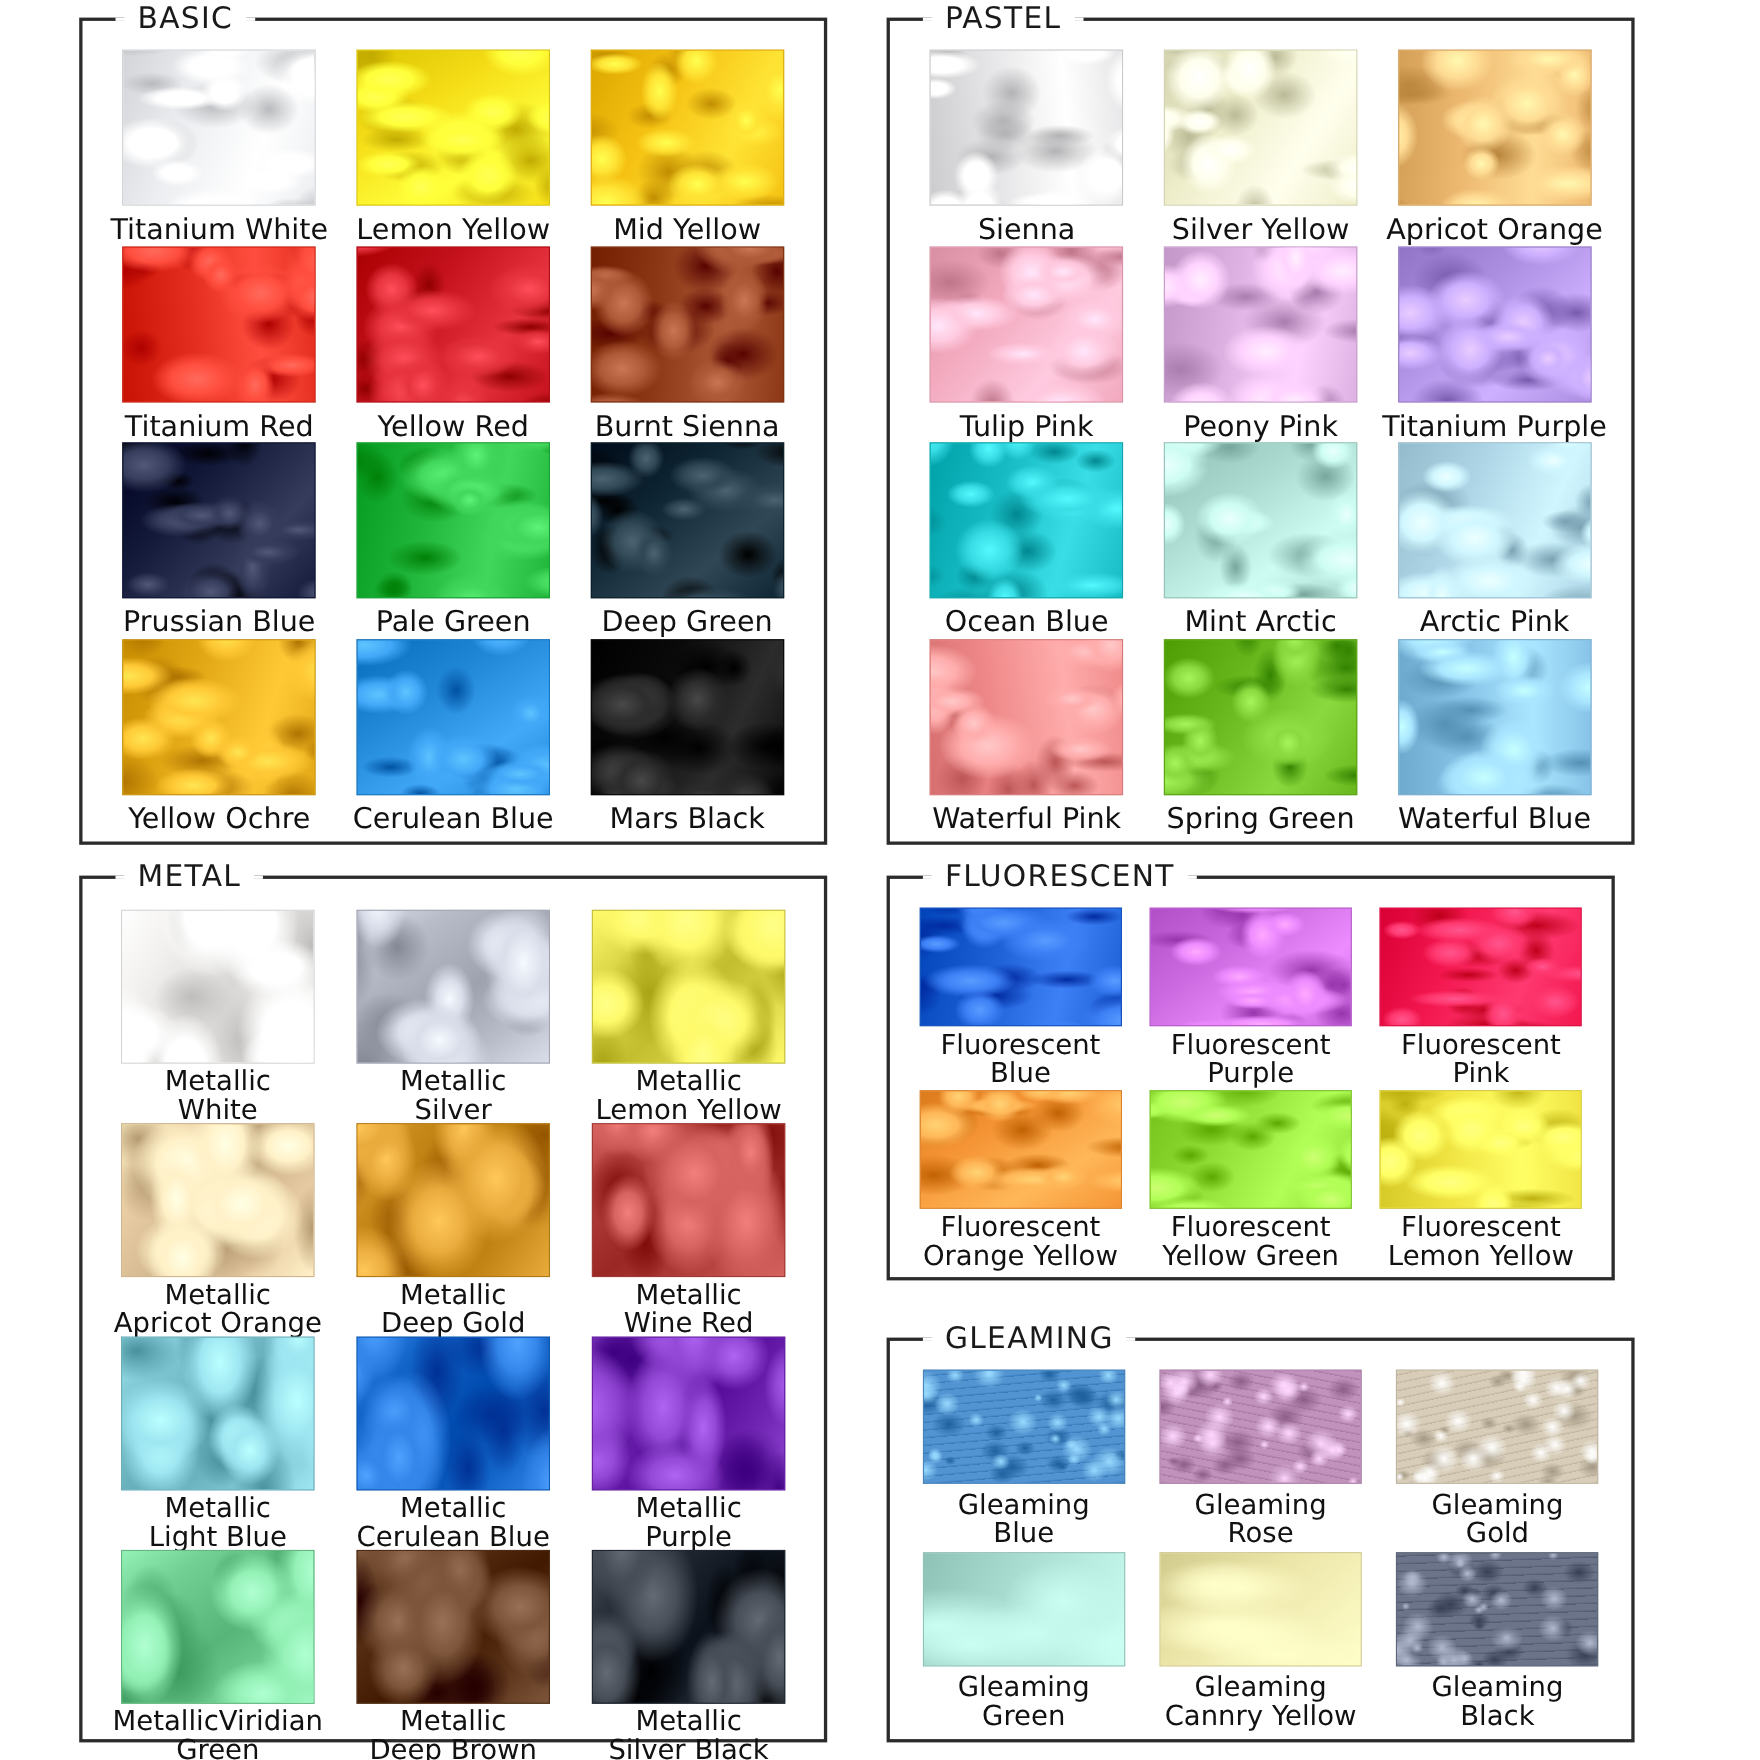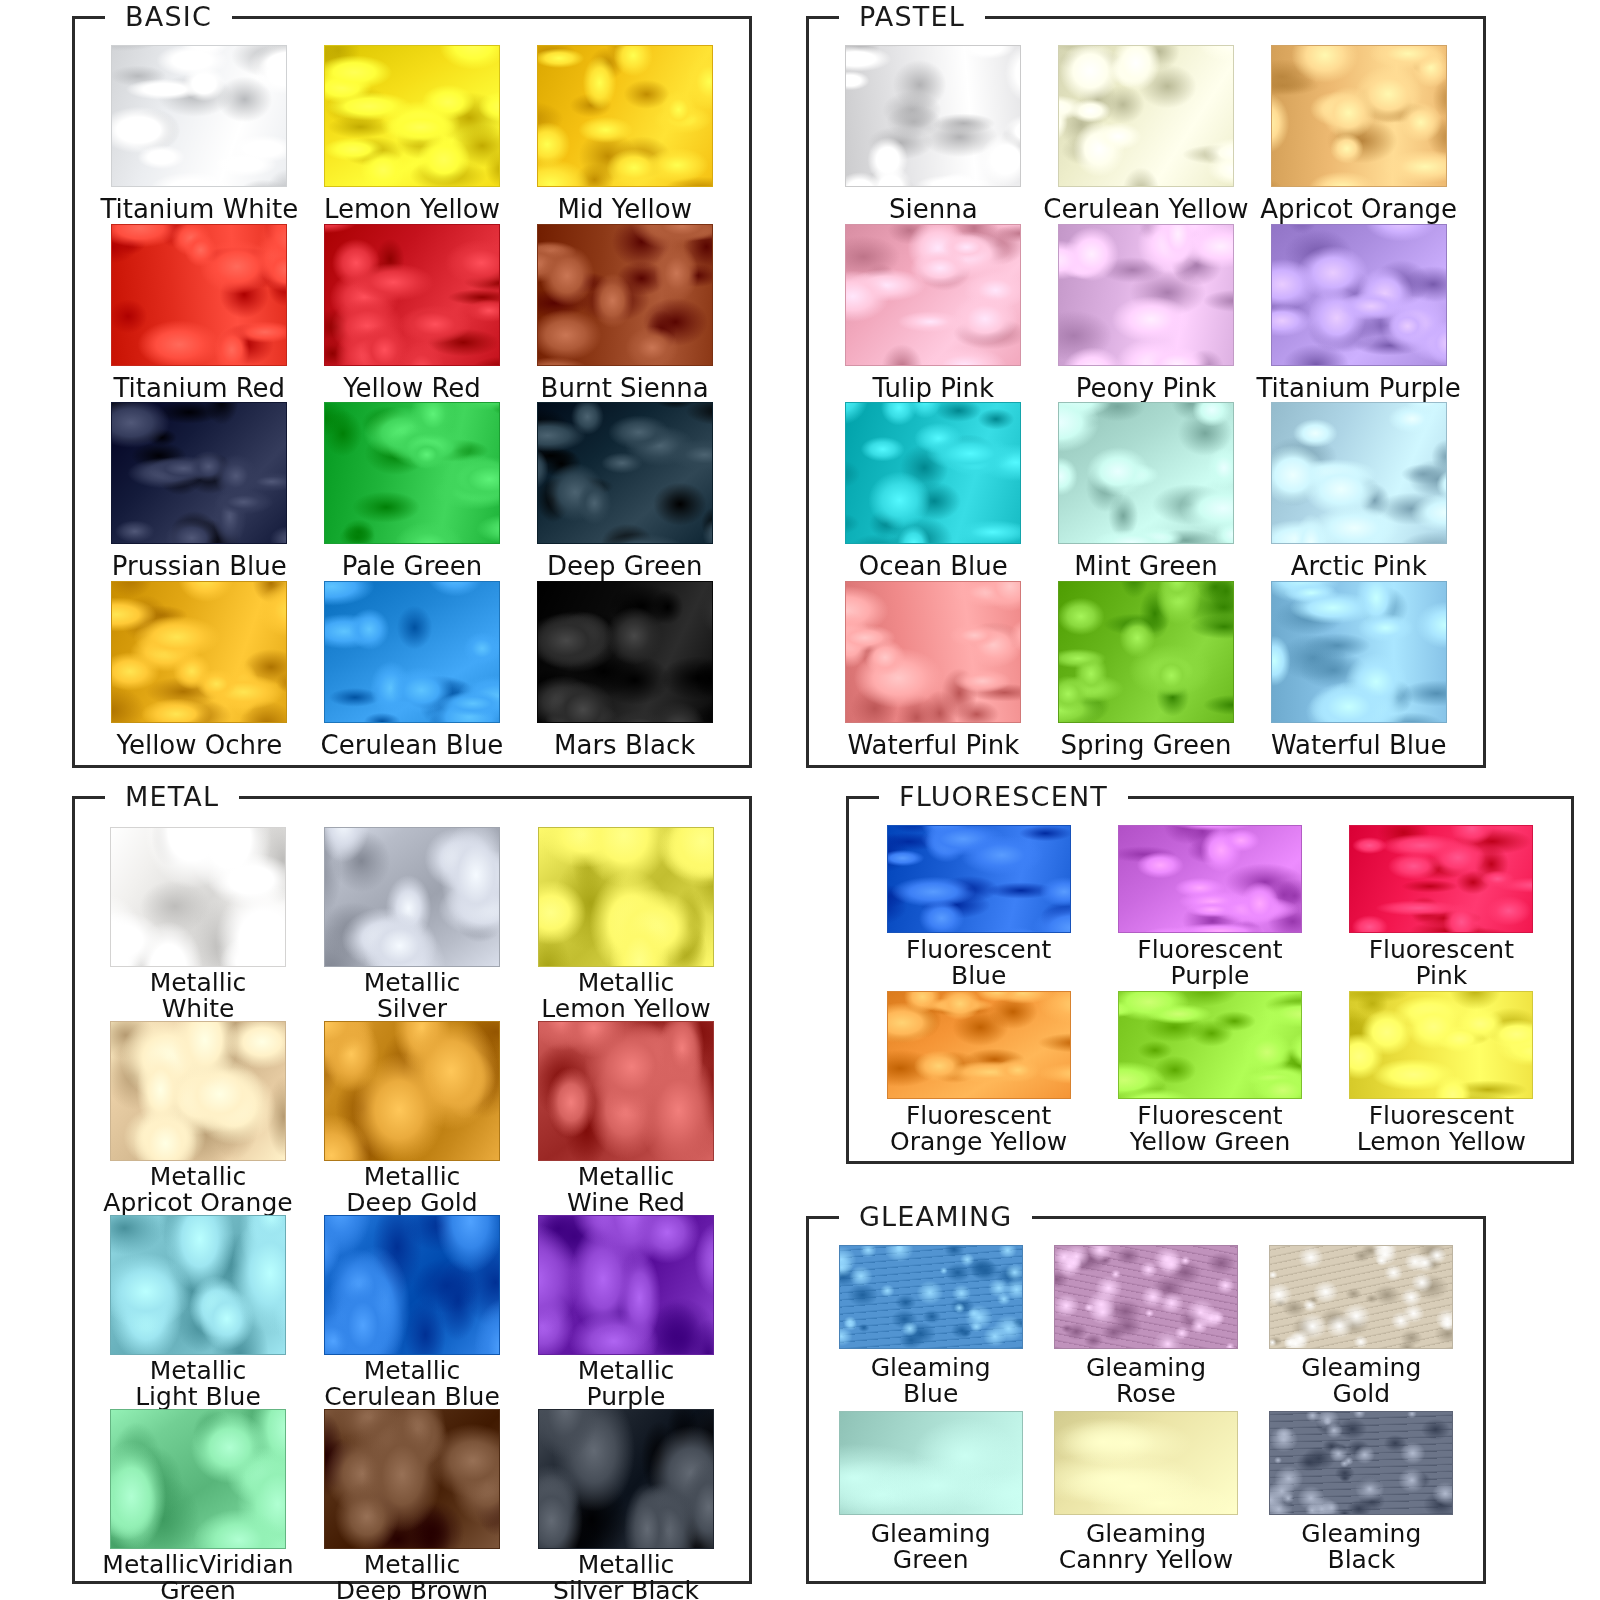--- a/index.html
+++ b/index.html
@@ -90,21 +90,21 @@
   #sec-metal{left:72px;top:796px;width:680px;height:788px;}
   #sec-metal .grid{
     grid-template-columns:repeat(3,1fr);
     grid-template-rows:repeat(4,1fr);
     padding:28px 16px 4px 16px;
   }
   #sec-metal .swatch{width:176px;height:140px;}
   #sec-metal .label{font-size:25px;margin-top:3px;}
 
   
-  #sec-fluo{left:846px;top:796px;width:728px;height:368px;}
+  #sec-fluo{left:806px;top:796px;width:662px;height:368px;}
   #sec-fluo .grid{
     grid-template-columns:repeat(3,1fr);
     grid-template-rows:repeat(2,1fr);
     padding:26px 14px 4px 14px;
   }
   #sec-fluo .swatch{width:184px;height:108px;}
   #sec-fluo .label{font-size:25px;margin-top:4px;}
 
   
   #sec-gleam{left:806px;top:1216px;width:680px;height:368px;}
@@ -207,21 +207,21 @@
         <div class="cell">
           <div class="swatch" style="background: rgb(230, 230, 232);">
             <div class="tex" style="background: radial-gradient(16.6% 23% at 25.6% 102.1%, rgb(255, 255, 255) 0%, rgb(255, 255, 255) 42%, transparent 76%), radial-gradient(16.9% 13.2% at 64.7% 100.3%, rgb(255, 255, 255) 0%, rgb(255, 255, 255) 42%, transparent 76%), radial-gradient(14.7% 9.1% at 2.4% 24.7%, rgb(255, 255, 255) 0%, rgb(255, 255, 255) 42%, transparent 76%), radial-gradient(15.3% 21.4% at 23.9% 81.4%, rgb(255, 255, 255) 0%, rgb(255, 255, 255) 42%, transparent 76%), radial-gradient(28.4% 9.2% at 61.6% 99%, rgb(255, 255, 255) 0%, rgb(255, 255, 255) 42%, transparent 76%), radial-gradient(21% 10.7% at 80.9% 1.3%, rgb(255, 255, 255) 0%, rgb(255, 255, 255) 42%, transparent 76%), radial-gradient(18.1% 27.9% at 105.2% 19.3%, rgb(255, 255, 255) 0%, rgb(255, 255, 255) 42%, transparent 76%), radial-gradient(19.5% 24.3% at 91.7% 81%, rgb(255, 255, 255) 0%, rgb(255, 255, 255) 42%, transparent 76%), radial-gradient(19.2% 16% at 105.5% 60.8%, rgb(255, 255, 255) 0%, rgb(255, 255, 255) 42%, transparent 76%), radial-gradient(17.7% 16% at 8.1% 102.3%, rgb(255, 255, 255) 0%, rgb(255, 255, 255) 42%, transparent 76%), radial-gradient(26.9% 12.1% at 5.7% 9.2%, rgb(255, 255, 255) 0%, rgb(255, 255, 255) 42%, transparent 76%), radial-gradient(21.8% 16.4% at 38.8% 53.9%, rgb(178, 178, 180) 0%, transparent 72%), radial-gradient(26.1% 16.8% at 31.3% 69.1%, rgb(178, 178, 180) 0%, transparent 72%), radial-gradient(19.5% 23.2% at 102.2% 70.1%, rgb(178, 178, 180) 0%, transparent 72%), radial-gradient(25.3% 9.9% at 67.5% 55.3%, rgb(178, 178, 180) 0%, transparent 72%), radial-gradient(19.7% 8.7% at 25.5% -5.5%, rgb(178, 178, 180) 0%, transparent 72%), radial-gradient(15.8% 16.8% at 7.9% 2.3%, rgb(178, 178, 180) 0%, transparent 72%), radial-gradient(21.4% 24.7% at 42.3% 27.7%, rgb(178, 178, 180) 0%, transparent 72%), radial-gradient(30.4% 19.9% at 65.3% 65.1%, rgb(178, 178, 180) 0%, transparent 72%), radial-gradient(27% 21.8% at 21.4% 104.7%, rgb(178, 178, 180) 0%, transparent 72%), radial-gradient(23.5% 18.8% at 37.9% 45.7%, rgb(178, 178, 180) 0%, transparent 72%), linear-gradient(85deg, rgb(204, 204, 206) 0%, transparent 35%, rgb(255, 255, 255) 70%, transparent 100%) rgb(230, 230, 232);"></div>
           </div>
           <div class="label">Sienna</div>
         </div>
         <div class="cell">
           <div class="swatch" style="background: rgb(238, 238, 203);">
             <div class="tex" style="background: radial-gradient(12.1% 18.6% at -4.1% 53.8%, rgb(255, 255, 255) 0%, rgb(255, 255, 237) 42%, transparent 76%), radial-gradient(32.1% 19.6% at 103.6% -2.5%, rgb(255, 255, 255) 0%, rgb(255, 255, 237) 42%, transparent 76%), radial-gradient(25.4% 13.9% at 102.9% 76.2%, rgb(255, 255, 255) 0%, rgb(255, 255, 237) 42%, transparent 76%), radial-gradient(17.8% 13% at 34% 64.6%, rgb(255, 255, 255) 0%, rgb(255, 255, 237) 42%, transparent 76%), radial-gradient(27% 12.3% at -4.9% 44.2%, rgb(255, 255, 255) 0%, rgb(255, 255, 237) 42%, transparent 76%), radial-gradient(23.2% 28.5% at 17.9% 17.8%, rgb(255, 255, 255) 0%, rgb(255, 255, 237) 42%, transparent 76%), radial-gradient(15.4% 11.1% at 18.1% 46.3%, rgb(255, 255, 255) 0%, rgb(255, 255, 237) 42%, transparent 76%), radial-gradient(18.5% 26.4% at 44.2% 12.1%, rgb(255, 255, 255) 0%, rgb(255, 255, 237) 42%, transparent 76%), radial-gradient(15.4% 15.7% at 40.7% 17.5%, rgb(255, 255, 255) 0%, rgb(255, 255, 237) 42%, transparent 76%), radial-gradient(19.5% 26.2% at 23% 73.6%, rgb(255, 255, 255) 0%, rgb(255, 255, 237) 42%, transparent 76%), radial-gradient(21.5% 15.4% at 101.6% 87.8%, rgb(255, 255, 255) 0%, rgb(255, 255, 237) 42%, transparent 76%), radial-gradient(15.1% 25.9% at 22.1% 37.9%, rgb(186, 186, 151) 0%, transparent 72%), radial-gradient(20.7% 10.5% at 11.3% -2.7%, rgb(186, 186, 151) 0%, transparent 72%), radial-gradient(26.1% 11.1% at 18% 10.1%, rgb(186, 186, 151) 0%, transparent 72%), radial-gradient(17.5% 19.1% at 36.7% 41.8%, rgb(186, 186, 151) 0%, transparent 72%), radial-gradient(16.3% 18.7% at 57.7% 3.9%, rgb(186, 186, 151) 0%, transparent 72%), radial-gradient(29.6% 9.9% at 92% 77.5%, rgb(186, 186, 151) 0%, transparent 72%), radial-gradient(14.8% 23.6% at 47.1% 103.7%, rgb(186, 186, 151) 0%, transparent 72%), radial-gradient(17.8% 24.4% at 12.8% 56.1%, rgb(186, 186, 151) 0%, transparent 72%), radial-gradient(23.4% 21.9% at 62.3% 28.8%, rgb(186, 186, 151) 0%, transparent 72%), radial-gradient(20.3% 15.4% at 16% 74.4%, rgb(186, 186, 151) 0%, transparent 72%), linear-gradient(123deg, rgb(212, 212, 177) 0%, transparent 35%, rgb(255, 255, 237) 70%, transparent 100%) rgb(238, 238, 203);"></div>
           </div>
-          <div class="label">Cerulean Yellow</div>
+          <div class="label">Silver Yellow</div>
         </div>
         <div class="cell">
           <div class="swatch" style="background: rgb(238, 186, 114);">
             <div class="tex" style="background: radial-gradient(29.6% 14.2% at 78.2% 5.5%, rgb(255, 248, 176) 0%, rgb(255, 220, 148) 42%, transparent 76%), radial-gradient(25.3% 26% at 30.4% 6.6%, rgb(255, 248, 176) 0%, rgb(255, 220, 148) 42%, transparent 76%), radial-gradient(14.1% 18.7% at 91.4% 15.6%, rgb(255, 248, 176) 0%, rgb(255, 220, 148) 42%, transparent 76%), radial-gradient(20.3% 24.6% at 44% 47.7%, rgb(255, 248, 176) 0%, rgb(255, 220, 148) 42%, transparent 76%), radial-gradient(25.5% 15.4% at 40.5% 101.4%, rgb(255, 248, 176) 0%, rgb(255, 220, 148) 42%, transparent 76%), radial-gradient(25.5% 26.4% at 66.9% 34.3%, rgb(255, 248, 176) 0%, rgb(255, 220, 148) 42%, transparent 76%), radial-gradient(12.6% 14.3% at 43% 73.3%, rgb(255, 248, 176) 0%, rgb(255, 220, 148) 42%, transparent 76%), radial-gradient(17.6% 28.5% at -3.4% 55.1%, rgb(255, 248, 176) 0%, rgb(255, 220, 148) 42%, transparent 76%), radial-gradient(33.6% 15.5% at 88% 86.2%, rgb(255, 248, 176) 0%, rgb(255, 220, 148) 42%, transparent 76%), radial-gradient(21.2% 16.5% at 37.9% 45%, rgb(255, 248, 176) 0%, rgb(255, 220, 148) 42%, transparent 76%), radial-gradient(16.1% 18.6% at 85.5% 54.5%, rgb(255, 248, 176) 0%, rgb(255, 220, 148) 42%, transparent 76%), radial-gradient(28.3% 17.4% at 5.4% 22%, rgb(186, 134, 62) 0%, transparent 72%), radial-gradient(15.4% 22.1% at 103.3% 37.4%, rgb(186, 134, 62) 0%, transparent 72%), radial-gradient(12.7% 17.1% at 45.8% 62.1%, rgb(186, 134, 62) 0%, transparent 72%), radial-gradient(29.8% 10.3% at 5.8% 28.2%, rgb(186, 134, 62) 0%, transparent 72%), radial-gradient(12.9% 10.8% at 89.8% 13.3%, rgb(186, 134, 62) 0%, transparent 72%), radial-gradient(23.3% 20.9% at 64.1% 40.7%, rgb(186, 134, 62) 0%, transparent 72%), radial-gradient(28.2% 22.5% at 51.8% 67.7%, rgb(186, 134, 62) 0%, transparent 72%), radial-gradient(25.2% 10.8% at 72.2% 47.2%, rgb(186, 134, 62) 0%, transparent 72%), radial-gradient(19.8% 22% at 103.2% 65%, rgb(186, 134, 62) 0%, transparent 72%), radial-gradient(17.1% 12.1% at -5.9% 103%, rgb(186, 134, 62) 0%, transparent 72%), linear-gradient(92deg, rgb(212, 160, 88) 0%, transparent 35%, rgb(255, 220, 148) 70%, transparent 100%) rgb(238, 186, 114);"></div>
           </div>
           <div class="label">Apricot Orange</div>
         </div>
         <div class="cell">
           <div class="swatch" style="background: rgb(242, 168, 189);">
             <div class="tex" style="background: radial-gradient(25% 9.9% at 48.5% 69.1%, rgb(255, 230, 251) 0%, rgb(255, 202, 223) 42%, transparent 76%), radial-gradient(18.5% 12.4% at 69.3% 15.8%, rgb(255, 230, 251) 0%, rgb(255, 202, 223) 42%, transparent 76%), radial-gradient(24.9% 23.5% at 79.9% 67.1%, rgb(255, 230, 251) 0%, rgb(255, 202, 223) 42%, transparent 76%), radial-gradient(22.7% 16.3% at 54.1% 30.8%, rgb(255, 230, 251) 0%, rgb(255, 202, 223) 42%, transparent 76%), radial-gradient(24% 18.5% at 85.9% 46.6%, rgb(255, 230, 251) 0%, rgb(255, 202, 223) 42%, transparent 76%), radial-gradient(27.7% 24.2% at 3.9% 50.9%, rgb(255, 230, 251) 0%, rgb(255, 202, 223) 42%, transparent 76%), radial-gradient(31.8% 17.4% at 68% 100.3%, rgb(255, 230, 251) 0%, rgb(255, 202, 223) 42%, transparent 76%), radial-gradient(16.6% 10.6% at 61.1% 98.1%, rgb(255, 230, 251) 0%, rgb(255, 202, 223) 42%, transparent 76%), radial-gradient(29.8% 15.3% at 23.3% 43%, rgb(255, 230, 251) 0%, rgb(255, 202, 223) 42%, transparent 76%), radial-gradient(23% 26.8% at 52.8% 16.4%, rgb(255, 230, 251) 0%, rgb(255, 202, 223) 42%, transparent 76%), radial-gradient(32.8% 21.9% at 69.4% 21.1%, rgb(255, 230, 251) 0%, rgb(255, 202, 223) 42%, transparent 76%), radial-gradient(21.6% 8.9% at 100.7% 6%, rgb(190, 116, 137) 0%, transparent 72%), radial-gradient(30% 15.7% at 83.2% 77.6%, rgb(190, 116, 137) 0%, transparent 72%), radial-gradient(19.4% 23.1% at 73.6% 2.1%, rgb(190, 116, 137) 0%, transparent 72%), radial-gradient(22% 19.5% at 87% 14.7%, rgb(190, 116, 137) 0%, transparent 72%), radial-gradient(29.4% 20.8% at 10% 22.7%, rgb(190, 116, 137) 0%, transparent 72%), radial-gradient(17% 13.9% at 36.3% 3.9%, rgb(190, 116, 137) 0%, transparent 72%), radial-gradient(21.6% 21.5% at 56.6% 31.7%, rgb(190, 116, 137) 0%, transparent 72%), radial-gradient(12.5% 15.2% at 19.7% 38.3%, rgb(190, 116, 137) 0%, transparent 72%), radial-gradient(16.2% 22.1% at 32.2% 101.1%, rgb(190, 116, 137) 0%, transparent 72%), radial-gradient(13.8% 8.8% at 84.3% 19.6%, rgb(190, 116, 137) 0%, transparent 72%), linear-gradient(131deg, rgb(216, 142, 163) 0%, transparent 35%, rgb(255, 202, 223) 70%, transparent 100%) rgb(242, 168, 189);"></div>
@@ -243,21 +243,21 @@
         <div class="cell">
           <div class="swatch" style="background: rgb(22, 187, 195);">
             <div class="tex" style="background: radial-gradient(33.4% 16.8% at 71.4% 36.1%, rgb(84, 249, 255) 0%, rgb(56, 221, 229) 42%, transparent 76%), radial-gradient(20% 11.6% at 73.9% 43.3%, rgb(84, 249, 255) 0%, rgb(56, 221, 229) 42%, transparent 76%), radial-gradient(13% 18% at 45.4% -2.6%, rgb(84, 249, 255) 0%, rgb(56, 221, 229) 42%, transparent 76%), radial-gradient(30.1% 11.1% at 84.2% 92.2%, rgb(84, 249, 255) 0%, rgb(56, 221, 229) 42%, transparent 76%), radial-gradient(19.7% 27.9% at -1.8% -5.8%, rgb(84, 249, 255) 0%, rgb(56, 221, 229) 42%, transparent 76%), radial-gradient(12.4% 17.7% at 38.9% 100.5%, rgb(84, 249, 255) 0%, rgb(56, 221, 229) 42%, transparent 76%), radial-gradient(23.5% 26.9% at 30.7% 69.4%, rgb(84, 249, 255) 0%, rgb(56, 221, 229) 42%, transparent 76%), radial-gradient(13.6% 16.8% at 30.4% 3.3%, rgb(84, 249, 255) 0%, rgb(56, 221, 229) 42%, transparent 76%), radial-gradient(18.3% 14.5% at 53.1% 25.2%, rgb(84, 249, 255) 0%, rgb(56, 221, 229) 42%, transparent 76%), radial-gradient(28.4% 17.6% at 97.5% 42.5%, rgb(84, 249, 255) 0%, rgb(56, 221, 229) 42%, transparent 76%), radial-gradient(16.6% 11.6% at 21.1% 33%, rgb(84, 249, 255) 0%, rgb(56, 221, 229) 42%, transparent 76%), radial-gradient(21.4% 19.4% at 50.7% 70.1%, rgb(0, 135, 143) 0%, transparent 72%), radial-gradient(14% 14.6% at 23.2% 86.1%, rgb(0, 135, 143) 0%, transparent 72%), radial-gradient(19.3% 23% at 45% 46.2%, rgb(0, 135, 143) 0%, transparent 72%), radial-gradient(18.6% 11.2% at -5.6% 86.1%, rgb(0, 135, 143) 0%, transparent 72%), radial-gradient(19.1% 14.8% at -5.5% 50.8%, rgb(0, 135, 143) 0%, transparent 72%), radial-gradient(18.3% 11.1% at 64.7% 5.5%, rgb(0, 135, 143) 0%, transparent 72%), radial-gradient(21.8% 18.3% at 70.8% 35.7%, rgb(0, 135, 143) 0%, transparent 72%), radial-gradient(14.6% 10.4% at 86.2% 11.5%, rgb(0, 135, 143) 0%, transparent 72%), radial-gradient(25.4% 22.4% at 43% 97.4%, rgb(0, 135, 143) 0%, transparent 72%), radial-gradient(24.2% 16.8% at 18.7% 105.5%, rgb(0, 135, 143) 0%, transparent 72%), linear-gradient(107deg, rgb(0, 161, 169) 0%, transparent 35%, rgb(56, 221, 229) 70%, transparent 100%) rgb(22, 187, 195);"></div>
           </div>
           <div class="label">Ocean Blue</div>
         </div>
         <div class="cell">
           <div class="swatch" style="background: rgb(171, 219, 208);">
             <div class="tex" style="background: radial-gradient(28.9% 12.4% at 41.7% 99.8%, rgb(233, 255, 255) 0%, rgb(205, 253, 242) 42%, transparent 76%), radial-gradient(13.2% 18% at 0.7% 52.4%, rgb(233, 255, 255) 0%, rgb(205, 253, 242) 42%, transparent 76%), radial-gradient(23.7% 22.8% at 33.9% 48.9%, rgb(233, 255, 255) 0%, rgb(205, 253, 242) 42%, transparent 76%), radial-gradient(32.6% 22.8% at 94.3% 75.3%, rgb(233, 255, 255) 0%, rgb(205, 253, 242) 42%, transparent 76%), radial-gradient(18.2% 11% at 43.6% 51.4%, rgb(233, 255, 255) 0%, rgb(205, 253, 242) 42%, transparent 76%), radial-gradient(14.7% 15.6% at 87.9% 5%, rgb(233, 255, 255) 0%, rgb(205, 253, 242) 42%, transparent 76%), radial-gradient(20.8% 10.1% at 55.6% 96.4%, rgb(233, 255, 255) 0%, rgb(205, 253, 242) 42%, transparent 76%), radial-gradient(12.7% 18.9% at 94.8% 46.3%, rgb(233, 255, 255) 0%, rgb(205, 253, 242) 42%, transparent 76%), radial-gradient(14.5% 14.3% at 100.4% 93.9%, rgb(233, 255, 255) 0%, rgb(205, 253, 242) 42%, transparent 76%), radial-gradient(30.1% 27.8% at 0.4% 13.8%, rgb(233, 255, 255) 0%, rgb(205, 253, 242) 42%, transparent 76%), radial-gradient(33.2% 14.9% at 5% -0.3%, rgb(233, 255, 255) 0%, rgb(205, 253, 242) 42%, transparent 76%), radial-gradient(14.7% 10.9% at 34% 54.2%, rgb(119, 167, 156) 0%, transparent 72%), radial-gradient(28.6% 8.2% at 3.2% 14.2%, rgb(119, 167, 156) 0%, transparent 72%), radial-gradient(25.9% 11% at 72.8% 98.2%, rgb(119, 167, 156) 0%, transparent 72%), radial-gradient(30.8% 20.4% at 75.6% 72.5%, rgb(119, 167, 156) 0%, transparent 72%), radial-gradient(15.7% 24.8% at 26.7% 60.2%, rgb(119, 167, 156) 0%, transparent 72%), radial-gradient(12% 22.1% at 36.9% 80.6%, rgb(119, 167, 156) 0%, transparent 72%), radial-gradient(15.2% 17.3% at 75.6% -0.4%, rgb(119, 167, 156) 0%, transparent 72%), radial-gradient(22% 14.8% at 33.7% 2.5%, rgb(119, 167, 156) 0%, transparent 72%), radial-gradient(21.8% 22.5% at 83.9% 21.6%, rgb(119, 167, 156) 0%, transparent 72%), radial-gradient(21% 13.4% at -3.2% 22.2%, rgb(119, 167, 156) 0%, transparent 72%), linear-gradient(145deg, rgb(145, 193, 182) 0%, transparent 35%, rgb(205, 253, 242) 70%, transparent 100%) rgb(171, 219, 208);"></div>
           </div>
-          <div class="label">Mint Green</div>
+          <div class="label">Mint Arctic</div>
         </div>
         <div class="cell">
           <div class="swatch" style="background: rgb(174, 213, 230);">
             <div class="tex" style="background: radial-gradient(24.4% 28.1% at 12% 51.4%, rgb(236, 255, 255) 0%, rgb(208, 247, 255) 42%, transparent 76%), radial-gradient(28.4% 24.4% at 39.6% 61.6%, rgb(236, 255, 255) 0%, rgb(208, 247, 255) 42%, transparent 76%), radial-gradient(12.5% 27.6% at 22.4% 100.3%, rgb(236, 255, 255) 0%, rgb(208, 247, 255) 42%, transparent 76%), radial-gradient(13% 14.4% at 104.4% 58.4%, rgb(236, 255, 255) 0%, rgb(208, 247, 255) 42%, transparent 76%), radial-gradient(16.8% 14.2% at 89% -3.4%, rgb(236, 255, 255) 0%, rgb(208, 247, 255) 42%, transparent 76%), radial-gradient(16.9% 13.4% at 24.9% 21.6%, rgb(236, 255, 255) 0%, rgb(208, 247, 255) 42%, transparent 76%), radial-gradient(18% 13.3% at 80.5% 11.4%, rgb(236, 255, 255) 0%, rgb(208, 247, 255) 42%, transparent 76%), radial-gradient(33.7% 21% at 47.3% 89.3%, rgb(236, 255, 255) 0%, rgb(208, 247, 255) 42%, transparent 76%), radial-gradient(32.7% 14% at 35.6% 50.6%, rgb(236, 255, 255) 0%, rgb(208, 247, 255) 42%, transparent 76%), radial-gradient(31.9% 18.1% at 15.3% 97.2%, rgb(236, 255, 255) 0%, rgb(208, 247, 255) 42%, transparent 76%), radial-gradient(27.8% 18.1% at 100.9% 78.3%, rgb(236, 255, 255) 0%, rgb(208, 247, 255) 42%, transparent 76%), radial-gradient(27.9% 20.4% at 17.4% 38.2%, rgb(122, 161, 178) 0%, transparent 72%), radial-gradient(23.3% 19.9% at 95.1% 54.4%, rgb(122, 161, 178) 0%, transparent 72%), radial-gradient(12.6% 17% at 100.6% 38.3%, rgb(122, 161, 178) 0%, transparent 72%), radial-gradient(23.1% 11.6% at 44.7% 59%, rgb(122, 161, 178) 0%, transparent 72%), radial-gradient(12.2% 16.9% at 58.9% 69.6%, rgb(122, 161, 178) 0%, transparent 72%), radial-gradient(25.7% 15.1% at 9% 43.8%, rgb(122, 161, 178) 0%, transparent 72%), radial-gradient(28.6% 16.2% at 80.3% 75.6%, rgb(122, 161, 178) 0%, transparent 72%), radial-gradient(29.3% 19.2% at 93.1% 105.6%, rgb(122, 161, 178) 0%, transparent 72%), radial-gradient(18.2% 22.6% at 12.8% 57.7%, rgb(122, 161, 178) 0%, transparent 72%), radial-gradient(17.8% 10.1% at 87% 50.8%, rgb(122, 161, 178) 0%, transparent 72%), linear-gradient(114deg, rgb(148, 187, 204) 0%, transparent 35%, rgb(208, 247, 255) 70%, transparent 100%) rgb(174, 213, 230);"></div>
           </div>
           <div class="label">Arctic Pink</div>
         </div>
         <div class="cell">
           <div class="swatch" style="background: rgb(240, 138, 138);">
             <div class="tex" style="background: radial-gradient(19.8% 23.7% at 94.3% 3.1%, rgb(255, 200, 200) 0%, rgb(255, 172, 172) 42%, transparent 76%), radial-gradient(21.6% 10.8% at 78.4% 70.8%, rgb(255, 200, 200) 0%, rgb(255, 172, 172) 42%, transparent 76%), radial-gradient(23.2% 12.4% at 10.9% 39.8%, rgb(255, 200, 200) 0%, rgb(255, 172, 172) 42%, transparent 76%), radial-gradient(15.5% 26% at 2.4% 41.5%, rgb(255, 200, 200) 0%, rgb(255, 172, 172) 42%, transparent 76%), radial-gradient(15.3% 17.3% at 22.5% 53.9%, rgb(255, 200, 200) 0%, rgb(255, 172, 172) 42%, transparent 76%), radial-gradient(19.1% 11.2% at 73.9% 38.1%, rgb(255, 200, 200) 0%, rgb(255, 172, 172) 42%, transparent 76%), radial-gradient(15.2% 16.4% at 105.5% 38.4%, rgb(255, 200, 200) 0%, rgb(255, 172, 172) 42%, transparent 76%), radial-gradient(32.7% 23.1% at -0.3% 20.4%, rgb(255, 200, 200) 0%, rgb(255, 172, 172) 42%, transparent 76%), radial-gradient(28.9% 13.8% at 82.9% 7.4%, rgb(255, 200, 200) 0%, rgb(255, 172, 172) 42%, transparent 76%), radial-gradient(33.7% 28.4% at 30.1% 68.6%, rgb(255, 200, 200) 0%, rgb(255, 172, 172) 42%, transparent 76%), radial-gradient(22.4% 21.4% at 84.8% 45%, rgb(255, 200, 200) 0%, rgb(255, 172, 172) 42%, transparent 76%), radial-gradient(21.2% 11.9% at 0.7% 22.3%, rgb(188, 86, 86) 0%, transparent 72%), radial-gradient(17.9% 13.5% at 75.1% 94.5%, rgb(188, 86, 86) 0%, transparent 72%), radial-gradient(19.2% 23% at 16.4% 90.3%, rgb(188, 86, 86) 0%, transparent 72%), radial-gradient(15.3% 20.9% at 13.8% 45.5%, rgb(188, 86, 86) 0%, transparent 72%), radial-gradient(28.8% 8.9% at 91.1% 79%, rgb(188, 86, 86) 0%, transparent 72%), radial-gradient(19.5% 8.2% at 93.2% 7%, rgb(188, 86, 86) 0%, transparent 72%), radial-gradient(21.9% 15.1% at 85.1% 39.6%, rgb(188, 86, 86) 0%, transparent 72%), radial-gradient(16.7% 23.6% at 40.6% 96.7%, rgb(188, 86, 86) 0%, transparent 72%), radial-gradient(14.5% 22.7% at 53.8% 93.8%, rgb(188, 86, 86) 0%, transparent 72%), radial-gradient(14.5% 24.8% at 65.1% 79.4%, rgb(188, 86, 86) 0%, transparent 72%), linear-gradient(83deg, rgb(214, 112, 112) 0%, transparent 35%, rgb(255, 172, 172) 70%, transparent 100%) rgb(240, 138, 138);"></div>

